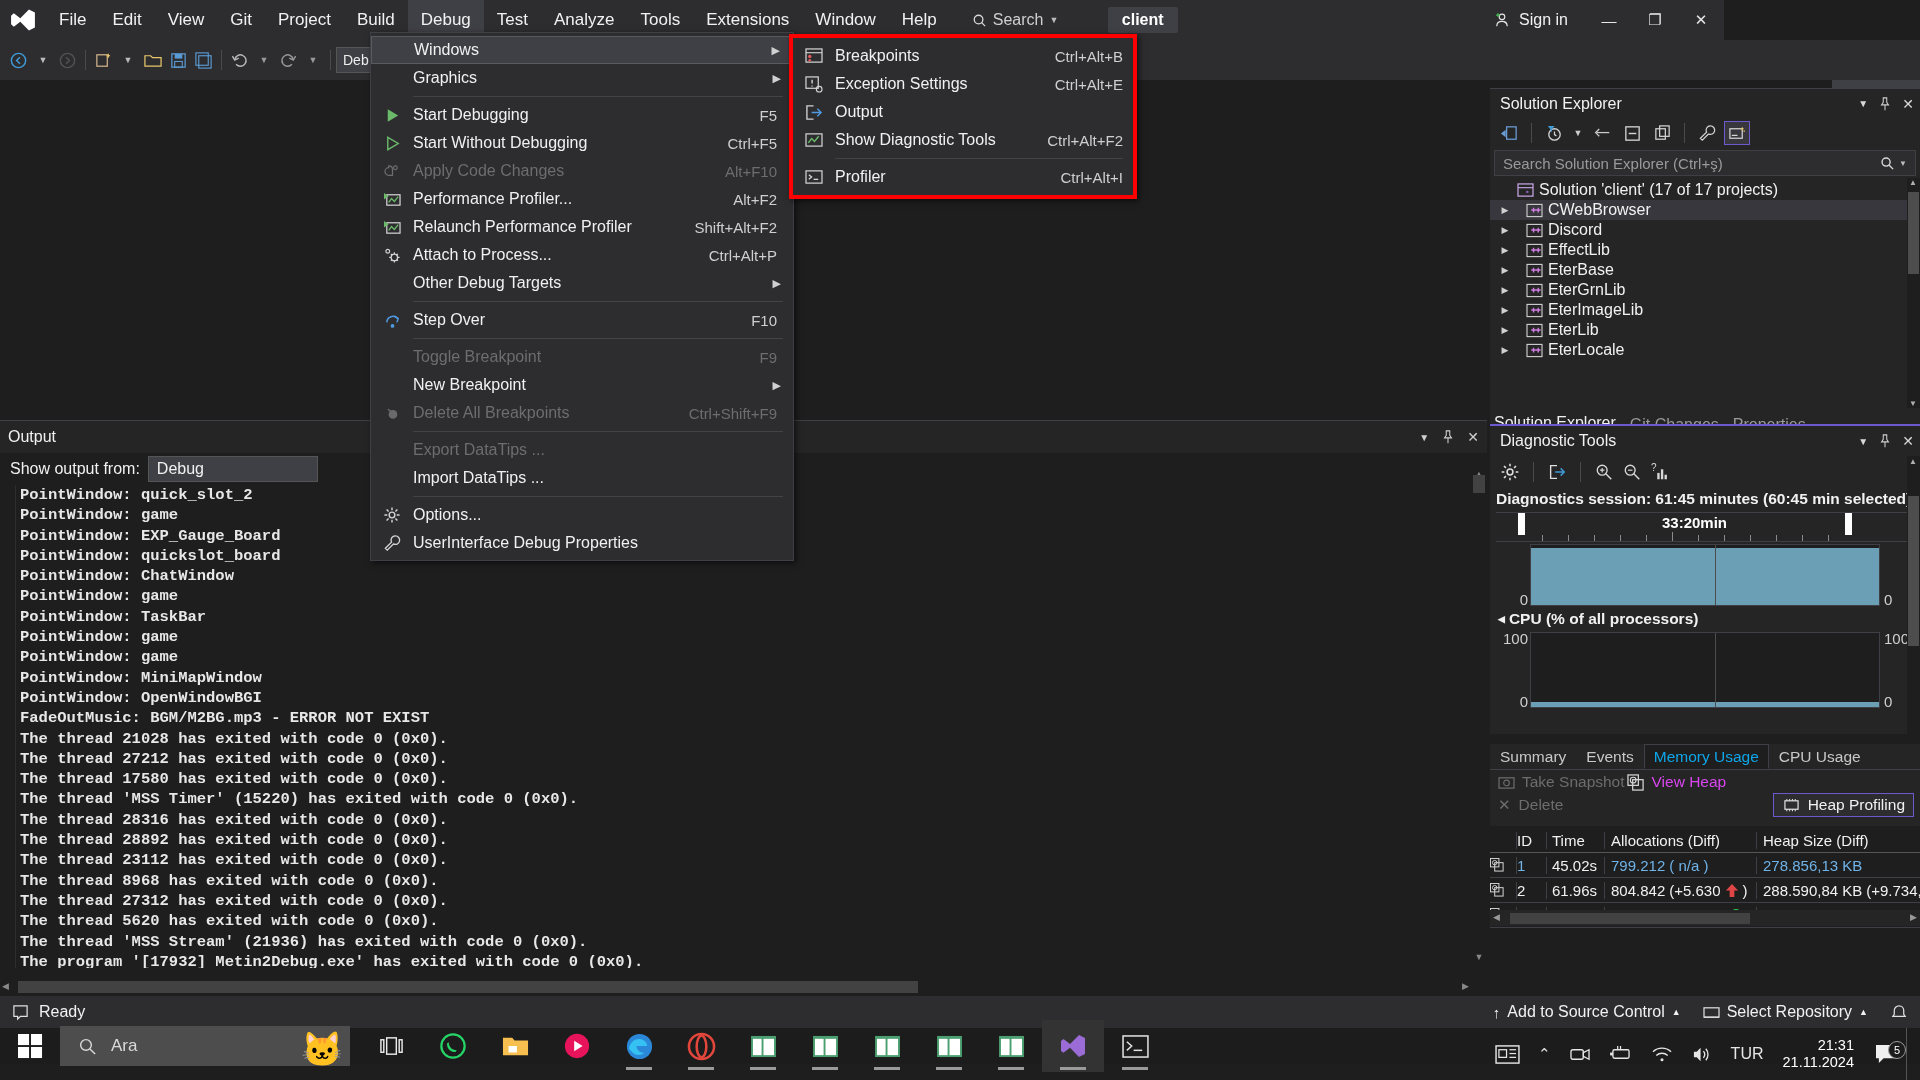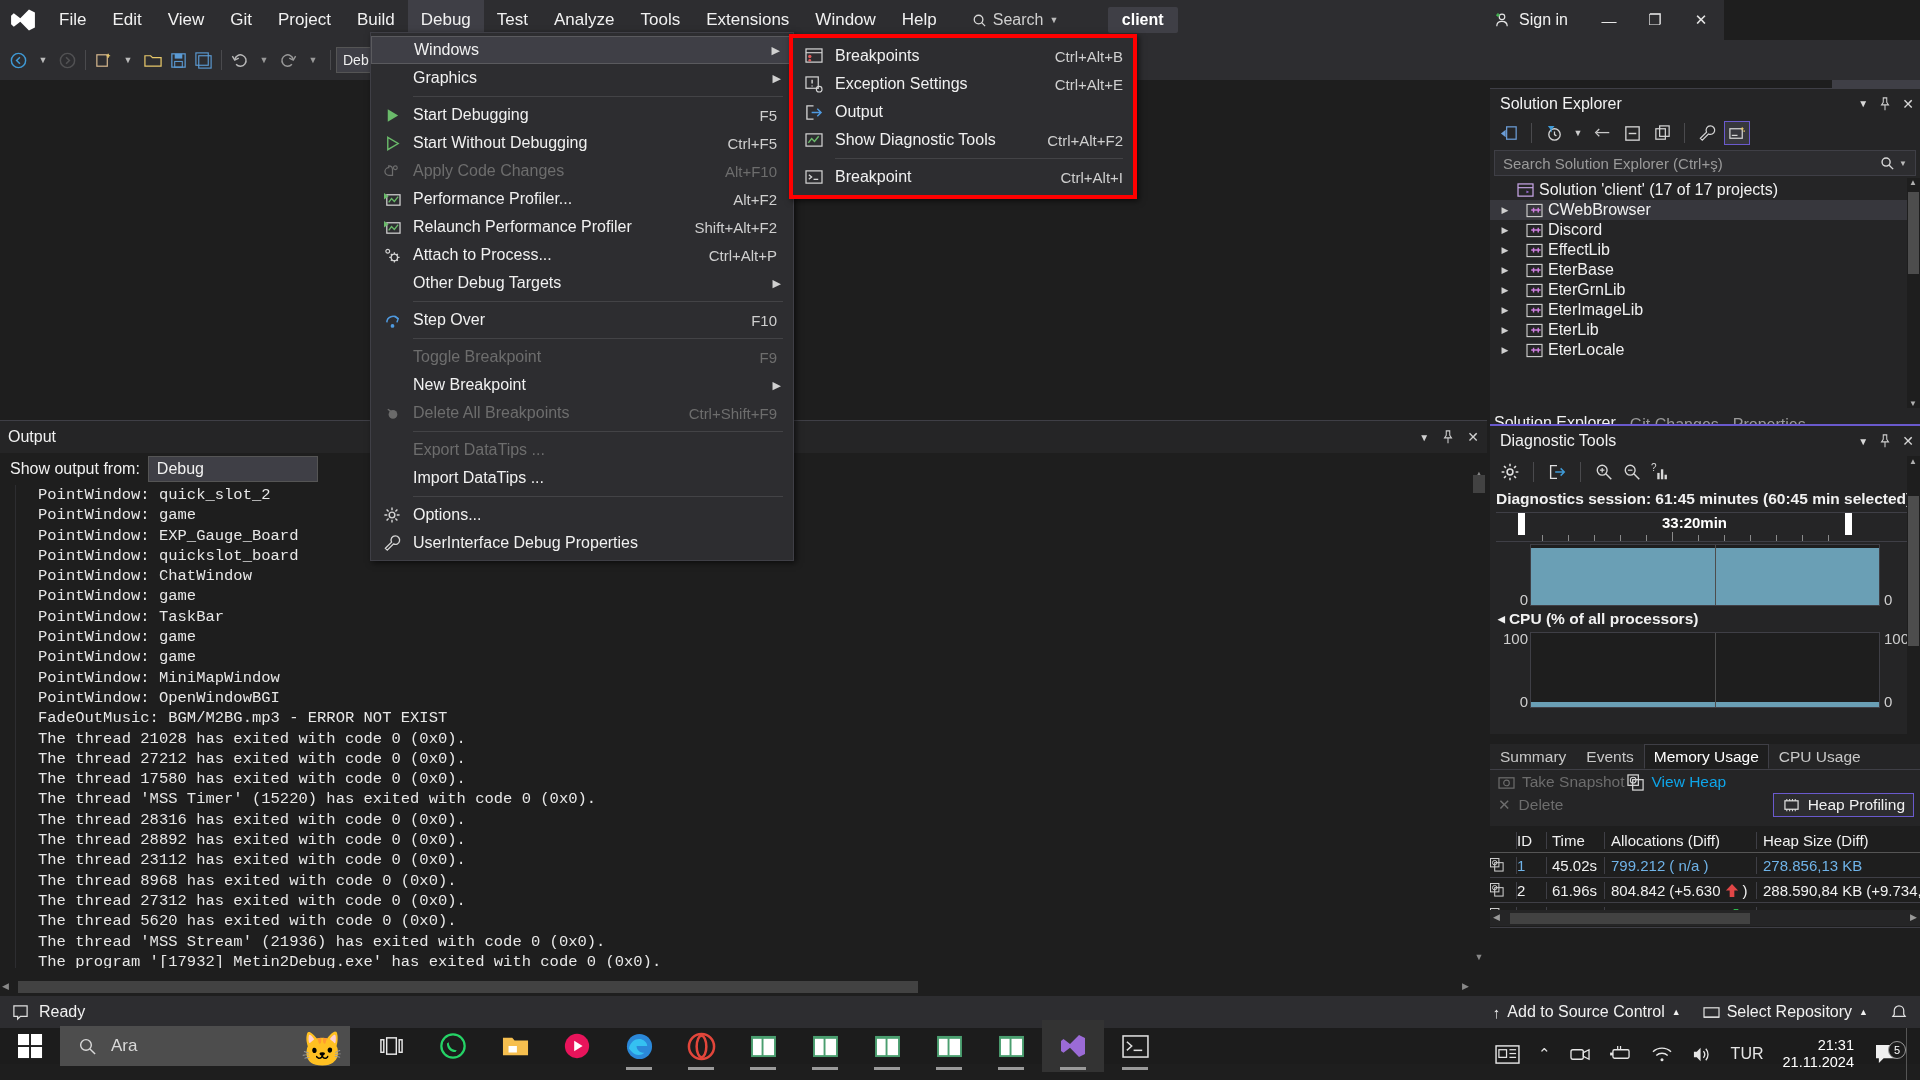--- a/index.html
+++ b/index.html
@@ -107,21 +107,21 @@
   }
   .out-toolbar .lab { font-size: 16px; color: #f1f1f1; }
   .out-combo {
     background: #3f3f46; border: 1px solid #555; height: 26px; min-width: 170px;
     font-size: 16px; color: #f1f1f1; display: flex; align-items: center; padding: 0 8px;
   }
   .out-log {
     position: absolute; left: 0; top: 64px; right: 16px; bottom: 28px;
     font-family: "Liberation Mono", "DejaVu Sans Mono", monospace;
     font-size: 15.5px; line-height: 20.3px; color: #e8e8e8;
-    padding-left: 38px; overflow: hidden; white-space: pre;
+    padding-left: 20px; overflow: hidden; white-space: pre; font-weight: bold;
   }
   .log-line { height: 20.3px; }
   .out-gutter {
     position: absolute; left: 0; top: 64px; bottom: 28px; width: 16px; background: #1e1e1e;
     border-right: 1px solid #2d2d30;
   }
   .vscroll {
     position: absolute; right: 0; top: 48px; bottom: 28px; width: 16px; background: #1e1e1e;
   }
   .vscroll .thumb { position:absolute; left:2px; right:2px; top: 6px; height: 18px; background:#424242; }
@@ -189,21 +189,21 @@
   .graph.cpu { height: 76px; }
   .graph.cpu .ax span.top { top: -2px; }
 
   
   .mem-tabs {
     position: absolute; left: 1490px; top: 744px; width: 430px; height: 26px;
     display: flex; align-items: stretch; background: #252526;
     border-bottom: 1px solid #3f3f46;
   }
   .mem-tabs .tab { font-size: 15.5px; color: #c8c8c8; padding: 3px 9px; border: 1px solid transparent; }
-  .mem-tabs .tab.active { background: #1e1e1e; border: 1px solid #3f3f46; border-bottom-color:#1e1e1e; color: #ffffff; text-align: right; }
+  .mem-tabs .tab.active { background: #1e1e1e; border: 1px solid #3f3f46; border-bottom-color:#1e1e1e; color: #0ea5e9; text-align: right; }
   .mem-actions { position:absolute; left:1490px; top:770px; width:430px; height:56px; background:#252526; }
   .mem-actions .row1 { display:flex; align-items:center; gap: 2px; padding: 3px 0 0 8px; font-size: 15.5px; }
   .mem-actions .row2 { display:flex; align-items:center; justify-content: space-between; padding: 2px 6px 0 8px; font-size: 15.5px; }
   .dim { color: #6d6d6d; }
   .heap-prof { border: 1px solid #6a5acd; padding: 2px 8px; display:flex; align-items:center; gap:7px; color:#f1f1f1; background:#2d2d30;}
   .mem-table { position: absolute; left: 1490px; top: 828px; width: 430px; font-size: 15px; }
   .mem-table .hdr, .mem-table .row { display: flex; height: 25px; align-items: center; border-bottom: 1px solid #3f3f46; }
   .mem-table .hdr { color: #f1f1f1; border-bottom: 1px solid #555; }
   .mem-table .c0 { width: 26px; text-align:center; }
   .mem-table .c1 { width: 30px; padding-right: 4px; border-left: 1px solid #3f3f46; }
@@ -744,21 +744,21 @@
     <div class="row1">
       <span class="dim" style="display:flex;align-items:center;gap:7px;">
         <span>
           <svg width="17" height="15" viewBox="0 0 18 16">
               <rect x="1" y="3" width="16" height="11" fill="none" stroke="#6d6d6d" stroke-width="1.3"></rect>
               <circle cx="9" cy="8.5" r="3" fill="none" stroke="#6d6d6d" stroke-width="1.2"></circle>
             </svg>
         </span>
         <span>Take Snapshot</span>
       </span>
-      <span style="display:flex;align-items:center;gap:7px;color:#0ea5e9;">
+      <span style="display:flex;align-items:center;gap:7px;color:#d946ef;">
         <span>
           <svg width="18" height="17" viewBox="0 0 19 18">
               <rect x="1" y="1" width="11" height="11" fill="none" stroke="#d8d8d8" stroke-width="1.3"></rect>
               <circle cx="6.5" cy="6.5" r="3" fill="none" stroke="#d8d8d8" stroke-width="1.2"></circle>
               <rect x="6" y="6" width="11" height="11" fill="none" stroke="#d8d8d8" stroke-width="1.3"></rect>
             </svg>
         </span>
         <span>View Heap</span>
       </span>
     </div>
@@ -1057,21 +1057,21 @@
       </div>
       <div class="menu-sep"></div>
       <div class="menu-row">
         <span class="ic">
           <svg width="18" height="16" viewBox="0 0 19 17">
             <rect x="1" y="2" width="17" height="13" fill="none" stroke="#d4d4d4" stroke-width="1.3"></rect>
             <path d="M4 6l3 2.5L4 11" fill="none" stroke="#d4d4d4" stroke-width="1.4"></path>
             <line x1="9" y1="11" x2="14" y2="11" stroke="#d4d4d4" stroke-width="1.4"></line>
           </svg>
         </span>
-        <span class="lbl">Breakpoint</span>
+        <span class="lbl">Profiler</span>
         <span class="key">Ctrl+Alt+I</span>
       </div>
     </div>
 
   <div class="vs-status">
     <div class="left">
       <span>
         <svg width="17" height="17" viewBox="0 0 18 18">
             <path d="M2 2h14v11H9l-3 3v-3H2z" fill="none" stroke="#e0e0e0" stroke-width="1.3"></path>
           </svg>

